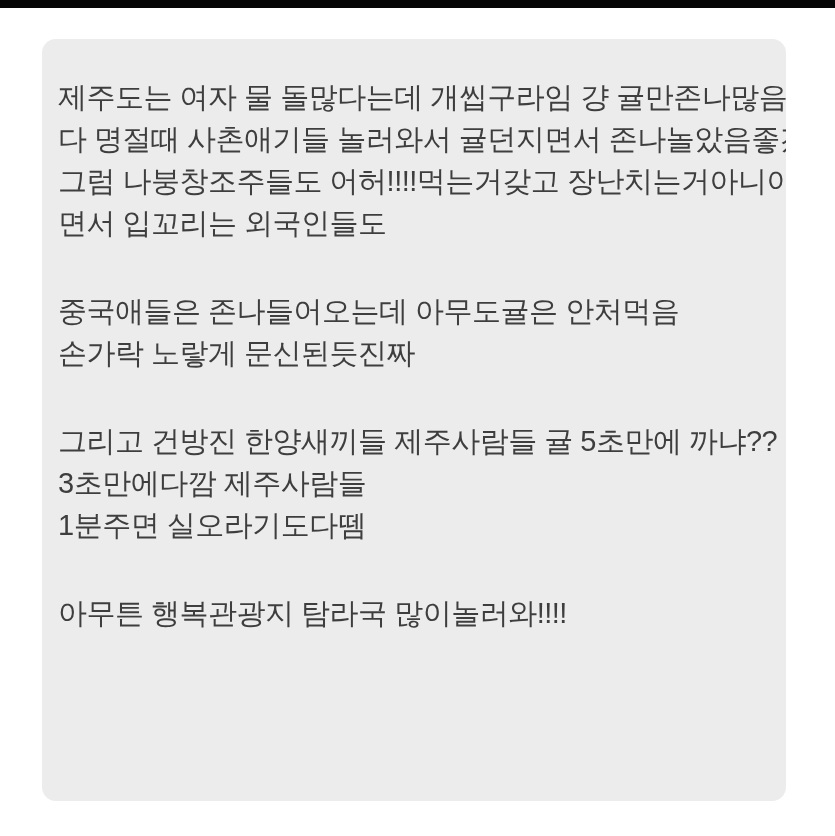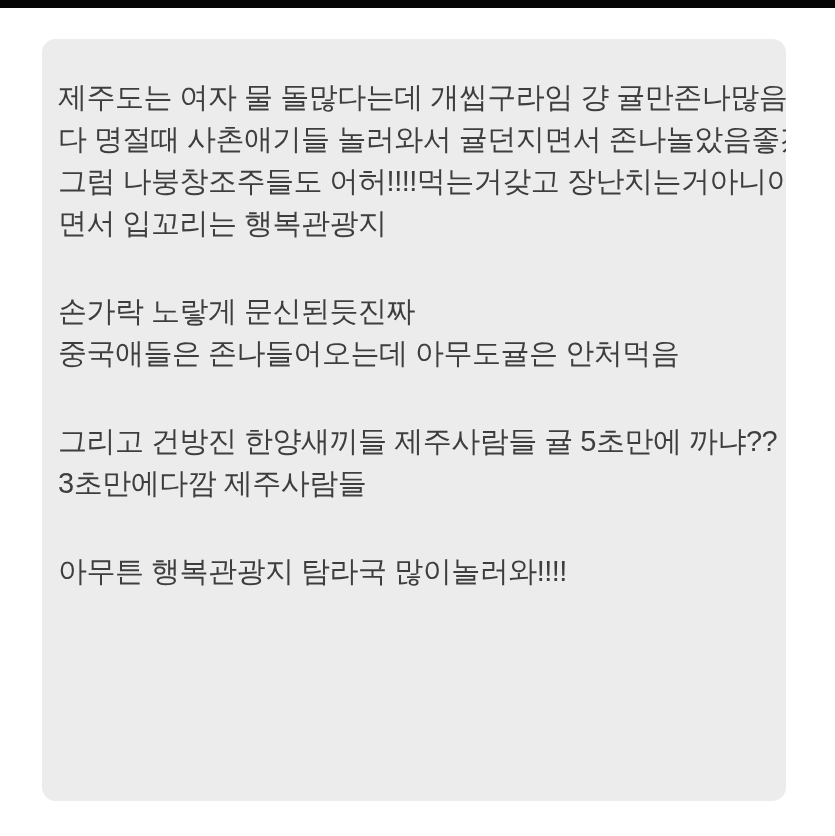--- a/index.html
+++ b/index.html
@@ -50,26 +50,27 @@
 </head>
 <body>
 
 <div class="top-bar"></div>
 
 <div class="post-card">
   <p class="para">
     <span class="line">제주도는 여자 물 돌많다는데 개씹구라임 걍 귤만존나많음 하빡친</span>
     <span class="line">다 명절때 사촌애기들 놀러와서 귤던지면서 존나놀았음좋겠다</span>
     <span class="line">그럼 나붕창조주들도 어허!!!!먹는거갖고 장난치는거아니야!!!이러</span>
-    <span class="line">면서 입꼬리는 행복관광지</span>
+    <span class="line">면서 입꼬리는 외국인들도</span>
   </p>
   <p class="para">
+    <span class="line">중국애들은 존나들어오는데 아무도귤은 안처먹음</span>
     <span class="line">손가락 노랗게 문신된듯진짜</span>
-    <span class="line">중국애들은 존나들어오는데 아무도귤은 안처먹음</span>
   </p>
   <p class="para">
     <span class="line">그리고 건방진 한양새끼들 제주사람들 귤 5초만에 까냐?? 이런식</span>
     <span class="line">3초만에다깜 제주사람들</span>
+    <span class="line">1분주면 실오라기도다뗌</span>
   </p>
   <p class="para">
     <span class="line">아무튼 행복관광지 탐라국 많이놀러와!!!!</span>
   </p>
 </div>
 
 </body></html>

